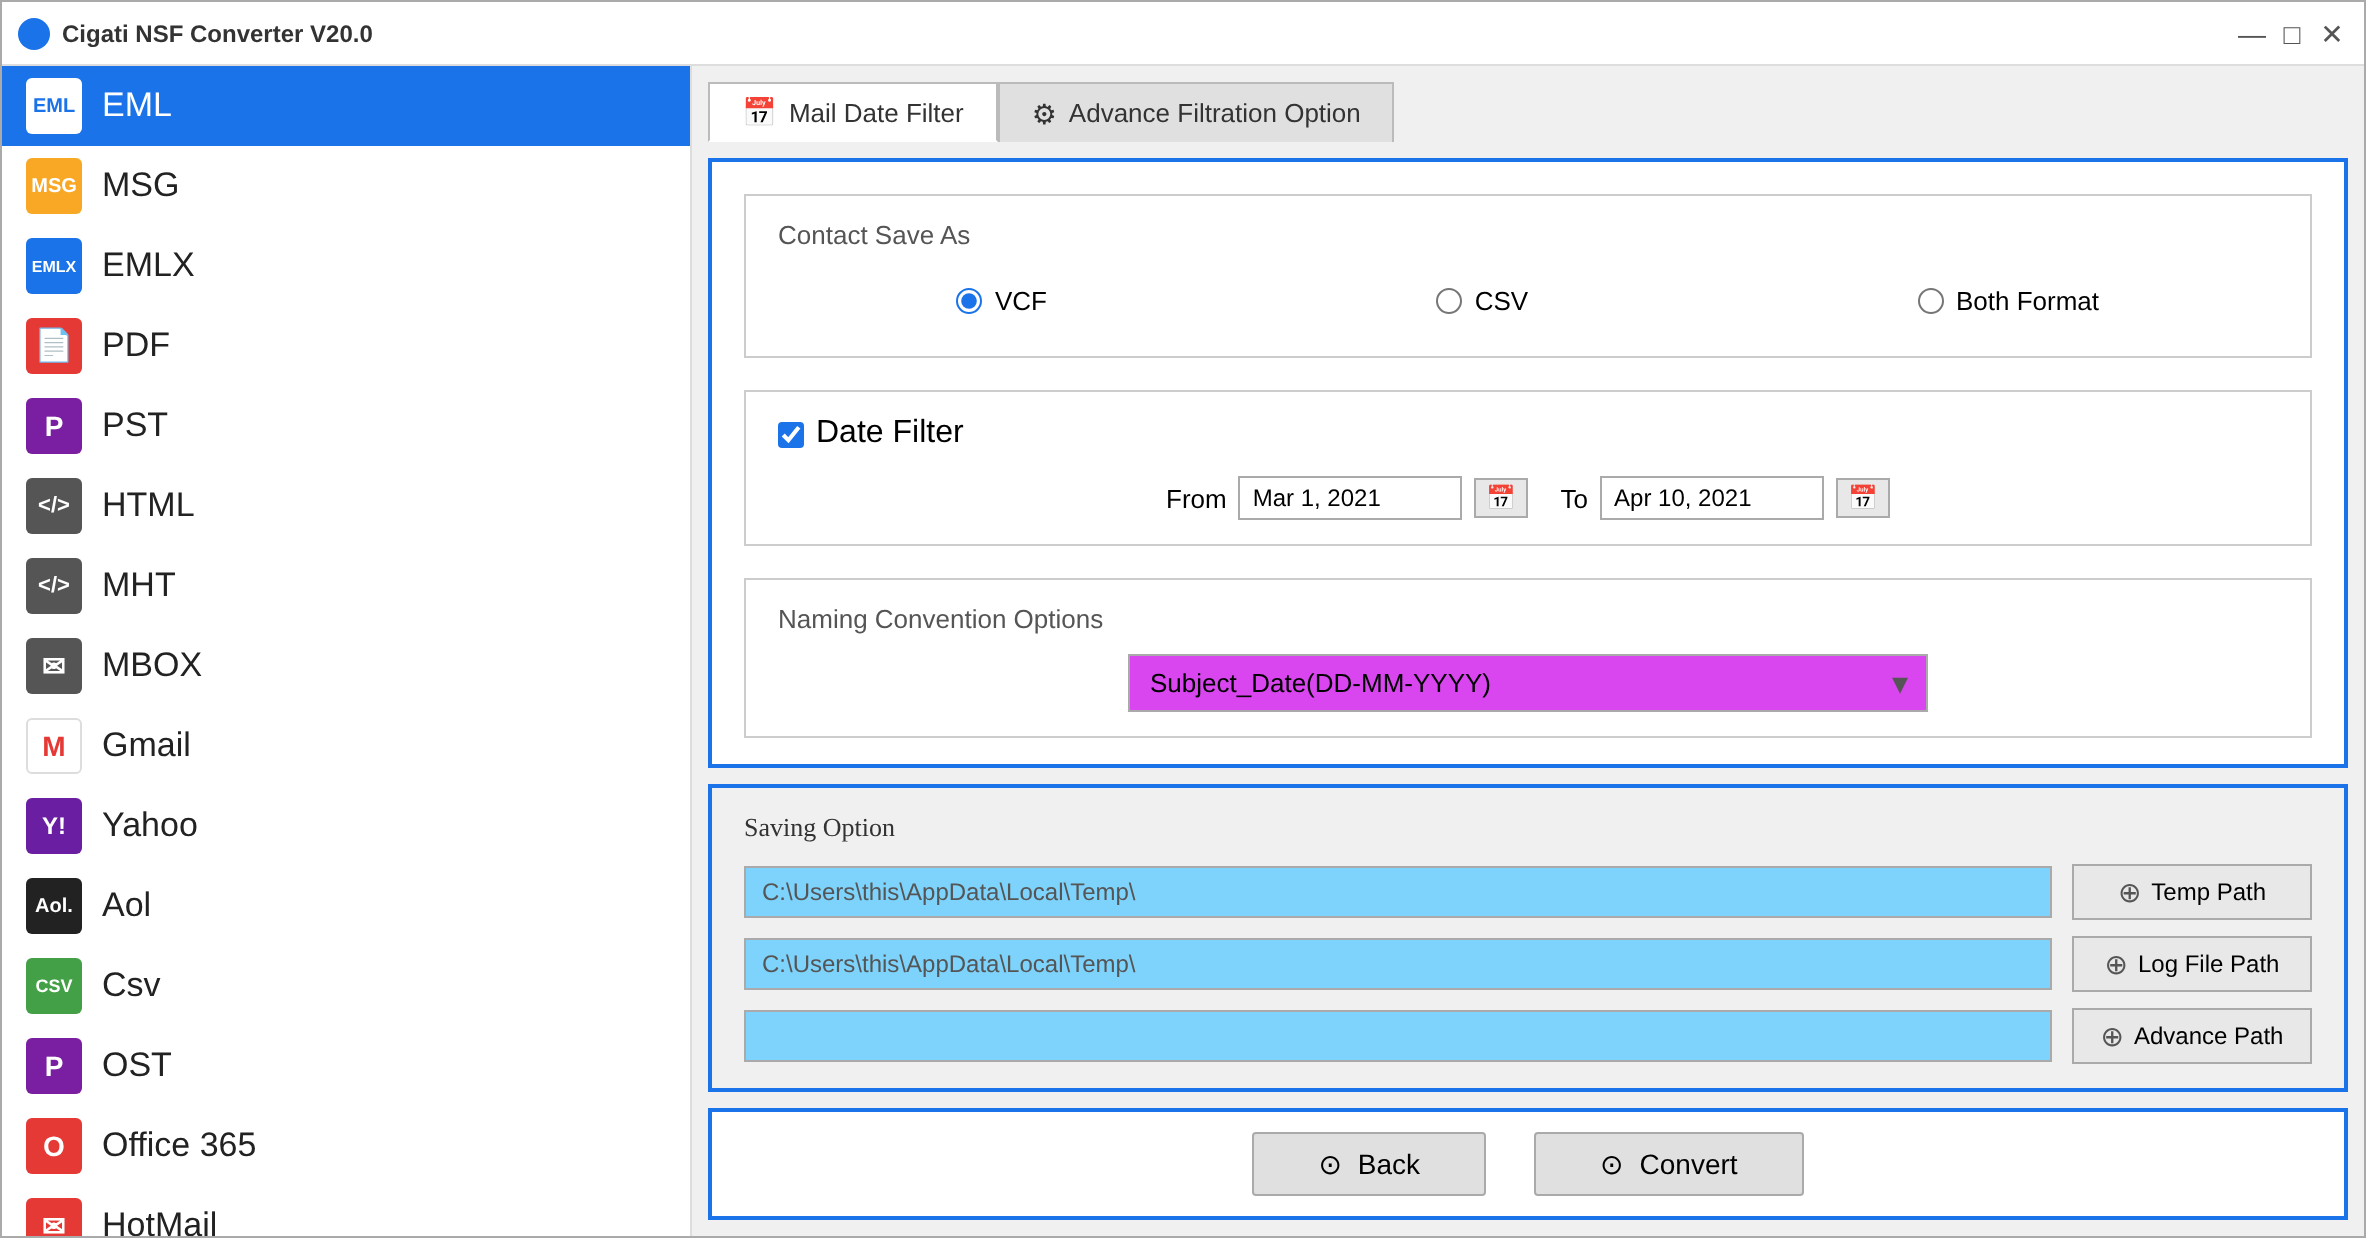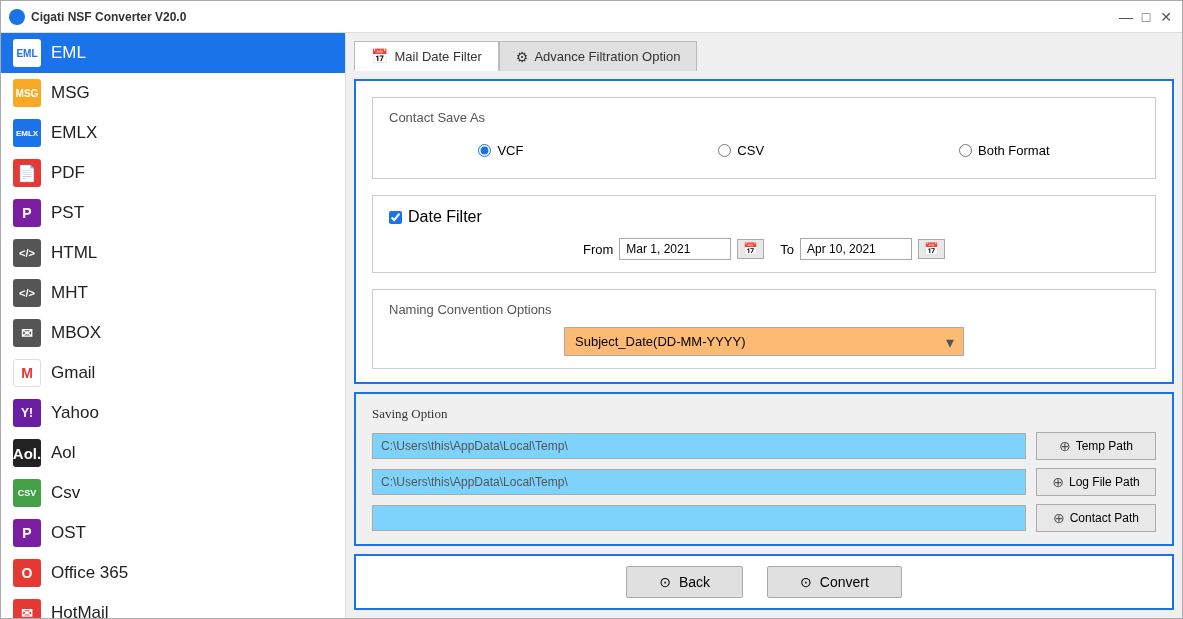--- a/index.html
+++ b/index.html
@@ -42,21 +42,21 @@
     
     .date-filter-section { }
     .date-filter-header { display: flex; align-items: center; gap: 6px; margin-bottom: 12px; }
     .date-filter-header input[type="checkbox"] { accent-color: #1a73e8; }
     .date-row { display: flex; align-items: center; justify-content: center; gap: 16px; }
     .date-field { display: flex; align-items: center; gap: 6px; font-size: 13px; }
     .date-input { border: 1px solid #aaa; padding: 3px 6px; font-size: 12px; width: 112px; background: #fff; }
     .cal-btn { border: 1px solid #aaa; background: #e8e8e8; padding: 2px 5px; cursor: pointer; font-size: 12px; }
     .naming-dropdown-wrapper { display: flex; justify-content: center; }
     .select-wrapper { position: relative; width: 400px; }
-    .select-wrapper select { width: 100%; padding: 6px 30px 6px 10px; border: 1px solid #aaa; background: #fdba74; font-size: 13px; appearance: none; cursor: pointer; }
+    .select-wrapper select { width: 100%; padding: 6px 30px 6px 10px; border: 1px solid #aaa; background: #d946ef; font-size: 13px; appearance: none; cursor: pointer; }
     .select-wrapper::after { content: '▾'; position: absolute; right: 10px; top: 50%; transform: translateY(-50%); pointer-events: none; color: #555; }
 
     
     .saving-section { border: 2px solid #1a73e8; padding: 12px 16px; }
     .saving-label { font-size: 13px; color: #333; margin-bottom: 10px; font-family: Liberation Serif, serif; }
     .saving-rows { display: flex; flex-direction: column; gap: 8px; }
     .saving-row { display: flex; align-items: center; gap: 10px; }
     .saving-input { flex: 1; padding: 5px 8px; border: 1px solid #aaa; background: #7dd3fc; font-size: 12px; color: #555; }
     .saving-btn { min-width: 120px; padding: 5px 10px; border: 1px solid #aaa; background: #e8e8e8; cursor: pointer; font-size: 12px; display: flex; align-items: center; gap: 5px; justify-content: center; }
     .saving-btn-icon { font-size: 14px; color: #555; }
@@ -119,21 +119,21 @@
         </div>
         <div class="sidebar-item">
           <div class="sidebar-icon" style="background: rgb(255, 255, 255); color: rgb(229, 57, 53); font-size: 14px; border: 1px solid rgb(221, 221, 221);">M</div>
           <span>Gmail</span>
         </div>
         <div class="sidebar-item">
           <div class="sidebar-icon" style="background: rgb(106, 31, 162); color: rgb(255, 255, 255); font-size: 12px;">Y!</div>
           <span>Yahoo</span>
         </div>
         <div class="sidebar-item">
-          <div class="sidebar-icon" style="background: rgb(34, 34, 34); color: rgb(255, 255, 255); font-size: 15px;">Aol.</div>
+          <div class="sidebar-icon" style="background: rgb(34, 34, 34); color: rgb(255, 255, 255); font-size: 10px;">Aol.</div>
           <span>Aol</span>
         </div>
         <div class="sidebar-item">
           <div class="sidebar-icon" style="background: rgb(67, 160, 71); color: rgb(255, 255, 255); font-size: 9px;">CSV</div>
           <span>Csv</span>
         </div>
         <div class="sidebar-item">
           <div class="sidebar-icon" style="background: rgb(123, 31, 162); color: rgb(255, 255, 255); font-size: 14px;">P</div>
           <span>OST</span>
         </div>
@@ -232,21 +232,21 @@
             <button class="saving-btn">
               <span class="saving-btn-icon">⊕</span>
               <span>Log File Path</span>
             </button>
           </div>
 
           <div class="saving-row">
             <input class="saving-input" type="text" value="" style="">
             <button class="saving-btn">
               <span class="saving-btn-icon">⊕</span>
-              <span>Contact Path</span>
+              <span>Advance Path</span>
             </button>
           </div>
 
         </div>
       </div>
 
       <div class="bottom-bar">
         <button class="action-btn">
           <span>⊙</span>
           <span>Back</span>

